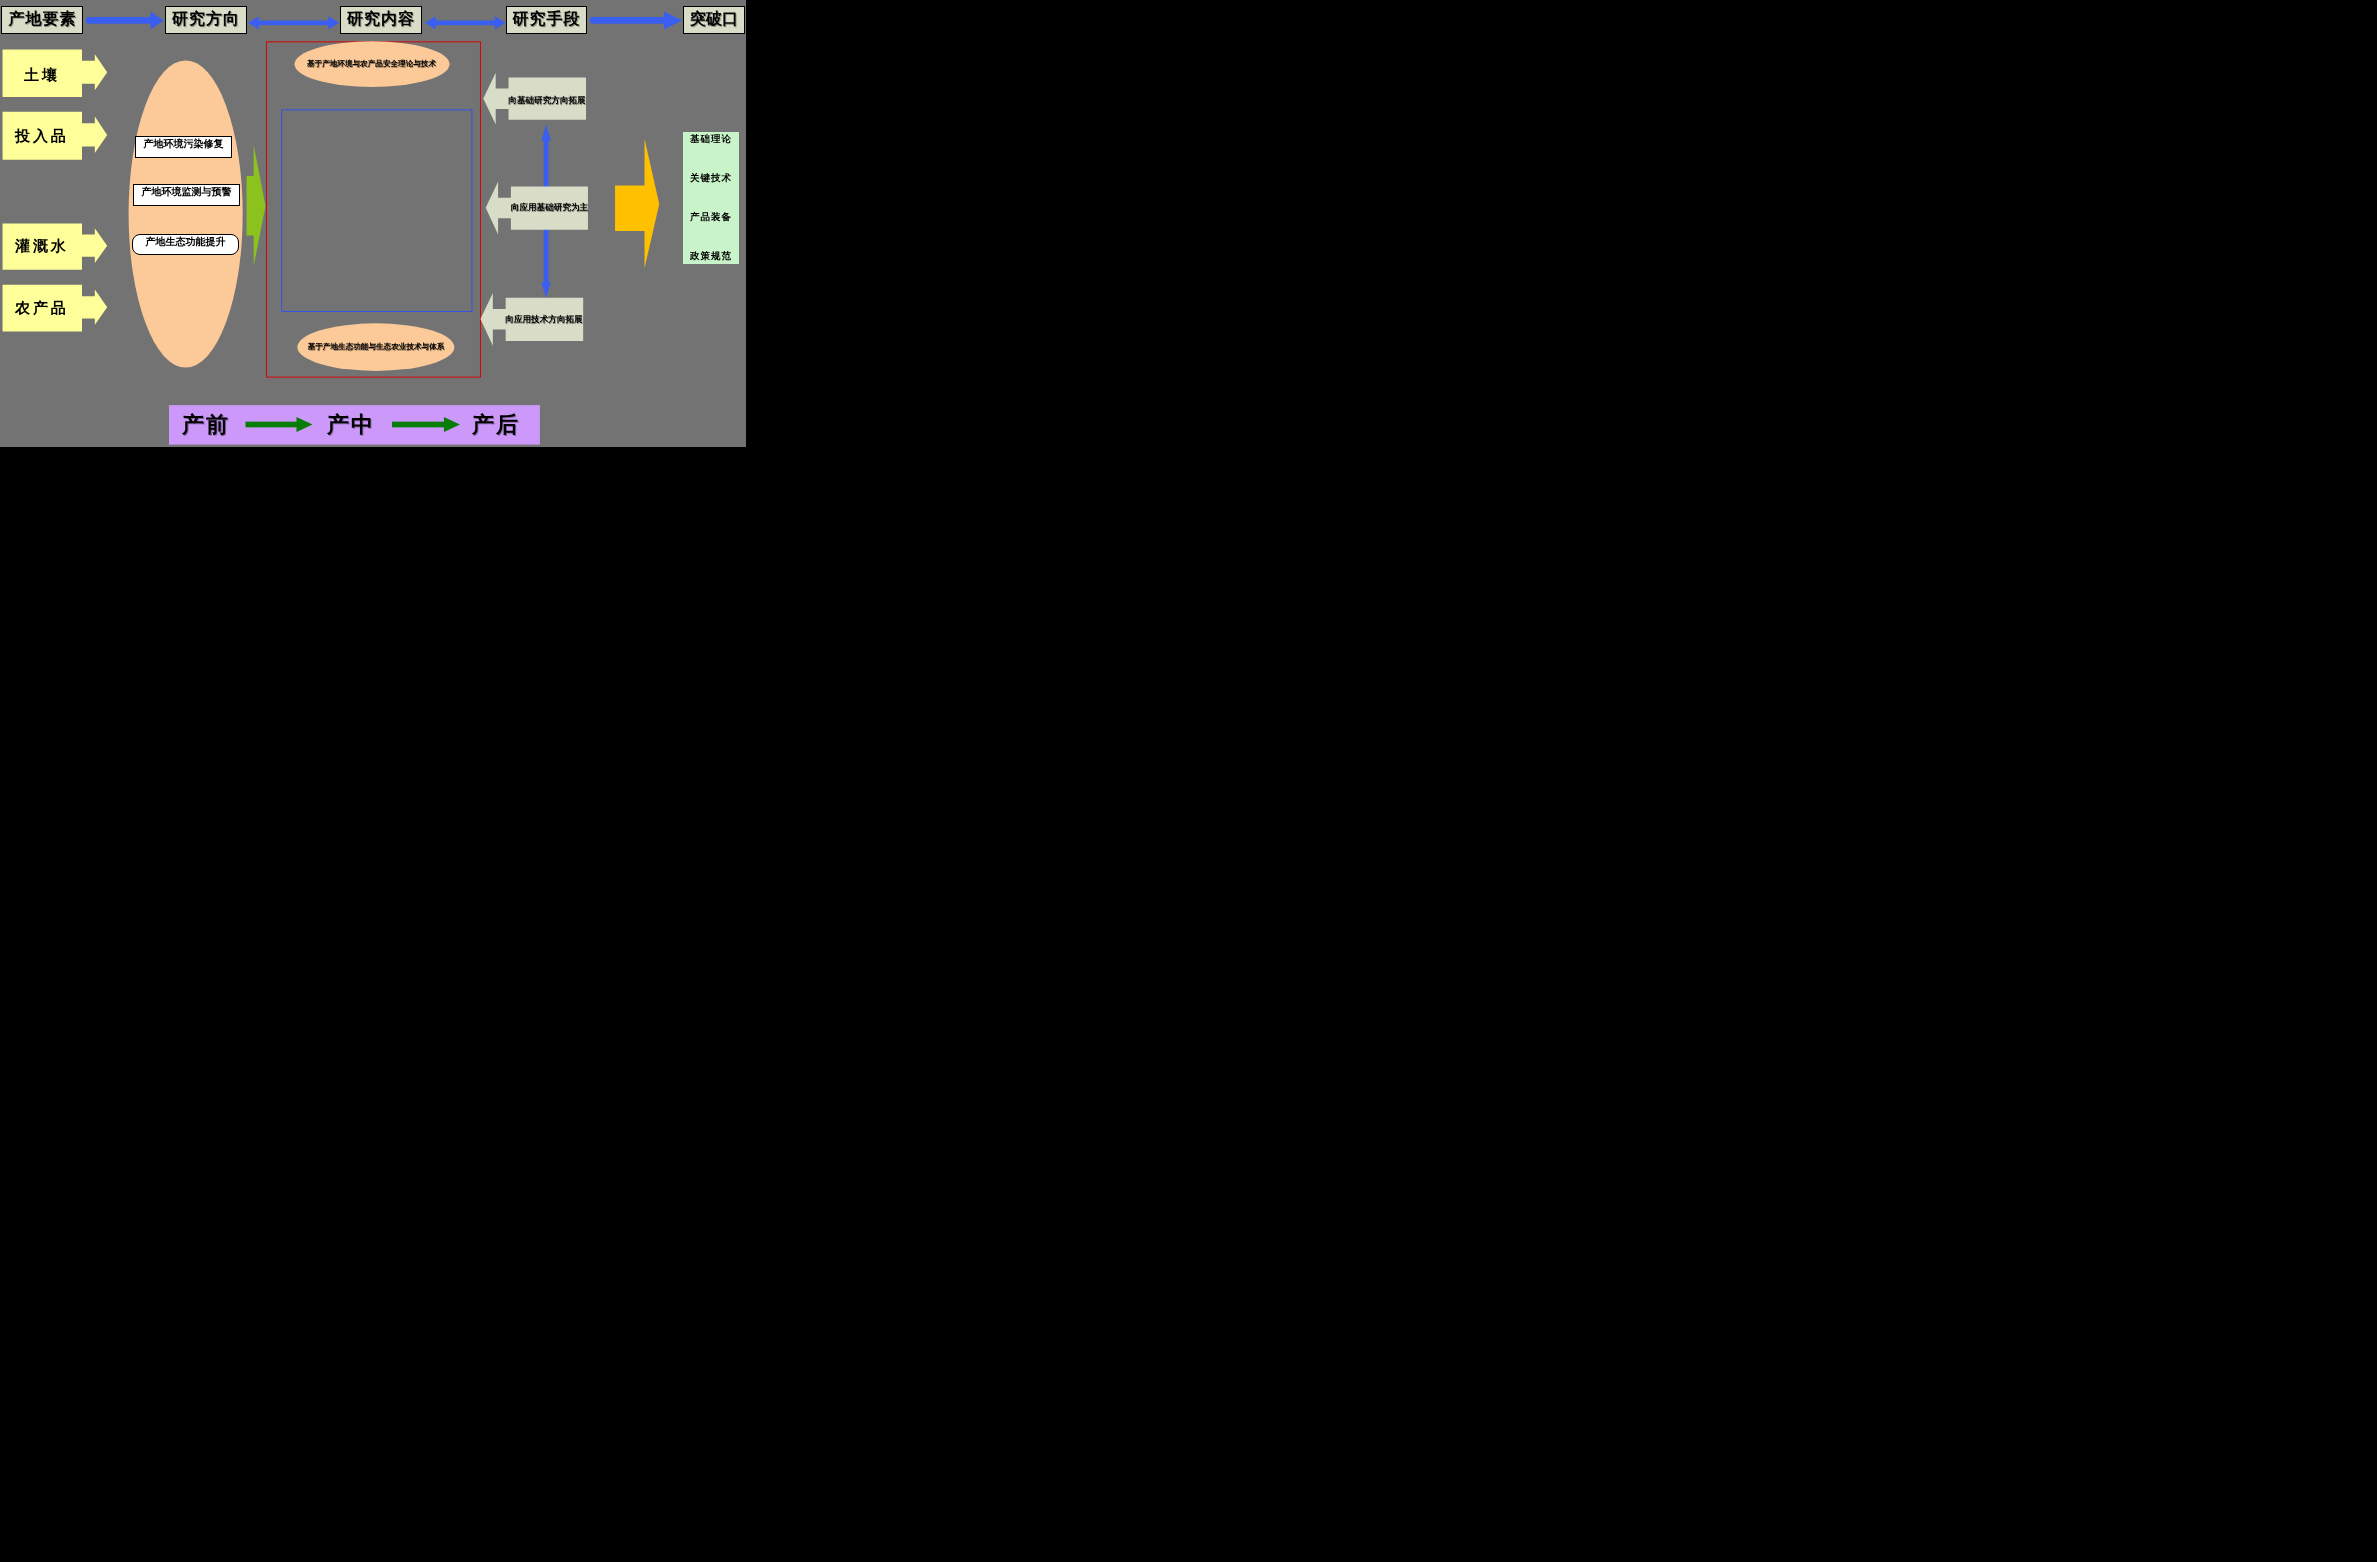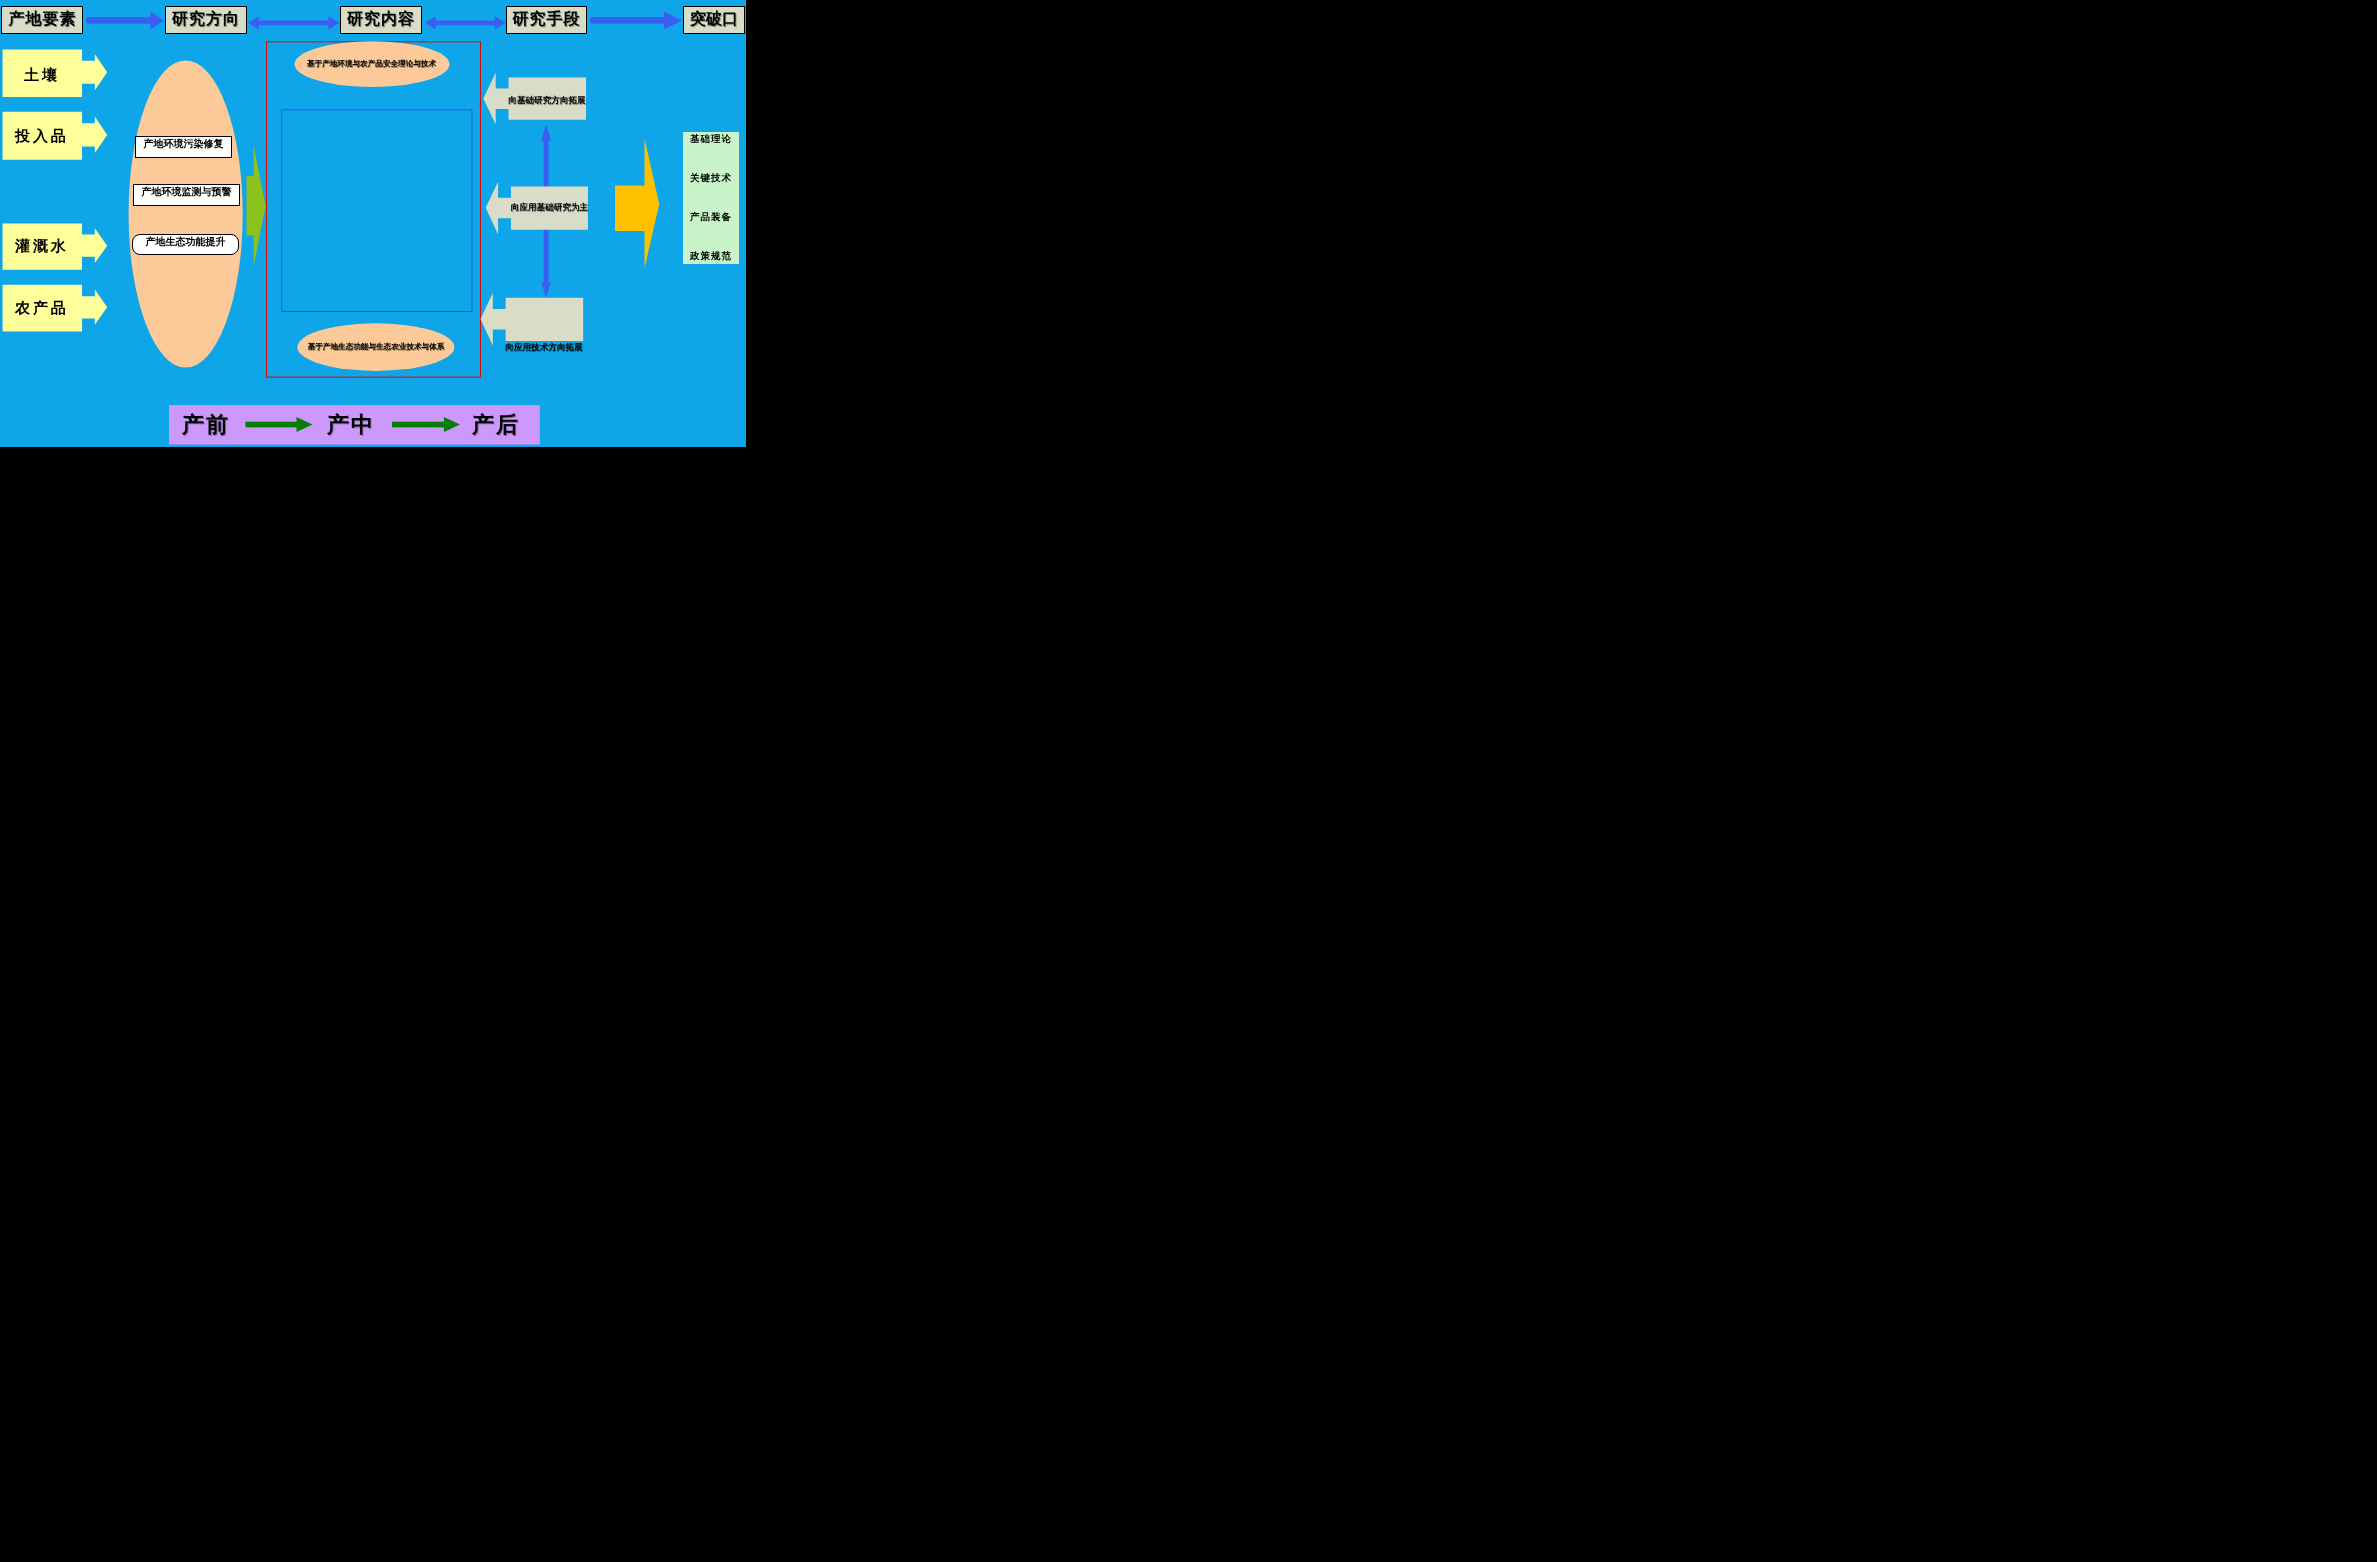--- a/index.html
+++ b/index.html
@@ -21,21 +21,21 @@
                 font-weight:700;white-space:nowrap;text-shadow:0.7px 0.7px 0 rgba(0,0,0,0.35);}
   .result-box{display:flex;flex-direction:column;justify-content:space-around;align-items:center;
               font-size:9.5px;font-weight:700;letter-spacing:1px;gap:24px;}
   .phase{position:absolute;font-size:22px;font-weight:800;letter-spacing:1.9px;
          text-shadow:1px 1px 0 rgba(0,0,0,0.35);}
   svg{position:absolute;left:0;top:0;}
 </style>
 </head>
 <body>
 
-<div id="stage" style="background-color: #0ea5e9; text-decoration: underline;">
+<div id="stage" style="background-color: #737373; text-decoration: underline;">
 
   <svg width="746" height="447" viewBox="0 0 1568 940">
 
     <rect x="355" y="852" width="780" height="83" fill="#cc99fa"></rect>
 
     <g>
       <rect x="180" y="36" width="140" height="14" rx="7" fill="#3a5ff0"></rect>
       <polygon points="316,24 344,43 316,62" fill="#3a5ff0"></polygon>
     </g>
     <g>
@@ -123,21 +123,21 @@
   <div class="abs ellipse-caption" style="left:300px;top:335px;width:152px;height:24px;">
     <span>基于产地生态功能与生态农业技术与体系</span>
   </div>
 
   <div class="abs method-label" style="left:508px;top:78px;width:78px;height:46px;">
     <span>向基础研究方向拓展</span>
   </div>
   <div class="abs method-label" style="left:511px;top:186px;width:77px;height:43px;">
     <span>向应用基础研究为主</span>
   </div>
-  <div class="abs method-label" style="left:505px;top:298px;width:78px;height:43px;margin-top:28px;">
+  <div class="abs method-label" style="left:505px;top:298px;width:78px;height:43px;">
     <span>向应用技术方向拓展</span>
   </div>
 
   <div class="abs result-box" style="left: 683px; top: 132px; width: 56px; height: 132px; background-color: rgb(201, 243, 201);">
     <span>基础理论</span>
     <span>关键技术</span>
     <span>产品装备</span>
     <span>政策规范</span>
   </div>
 

